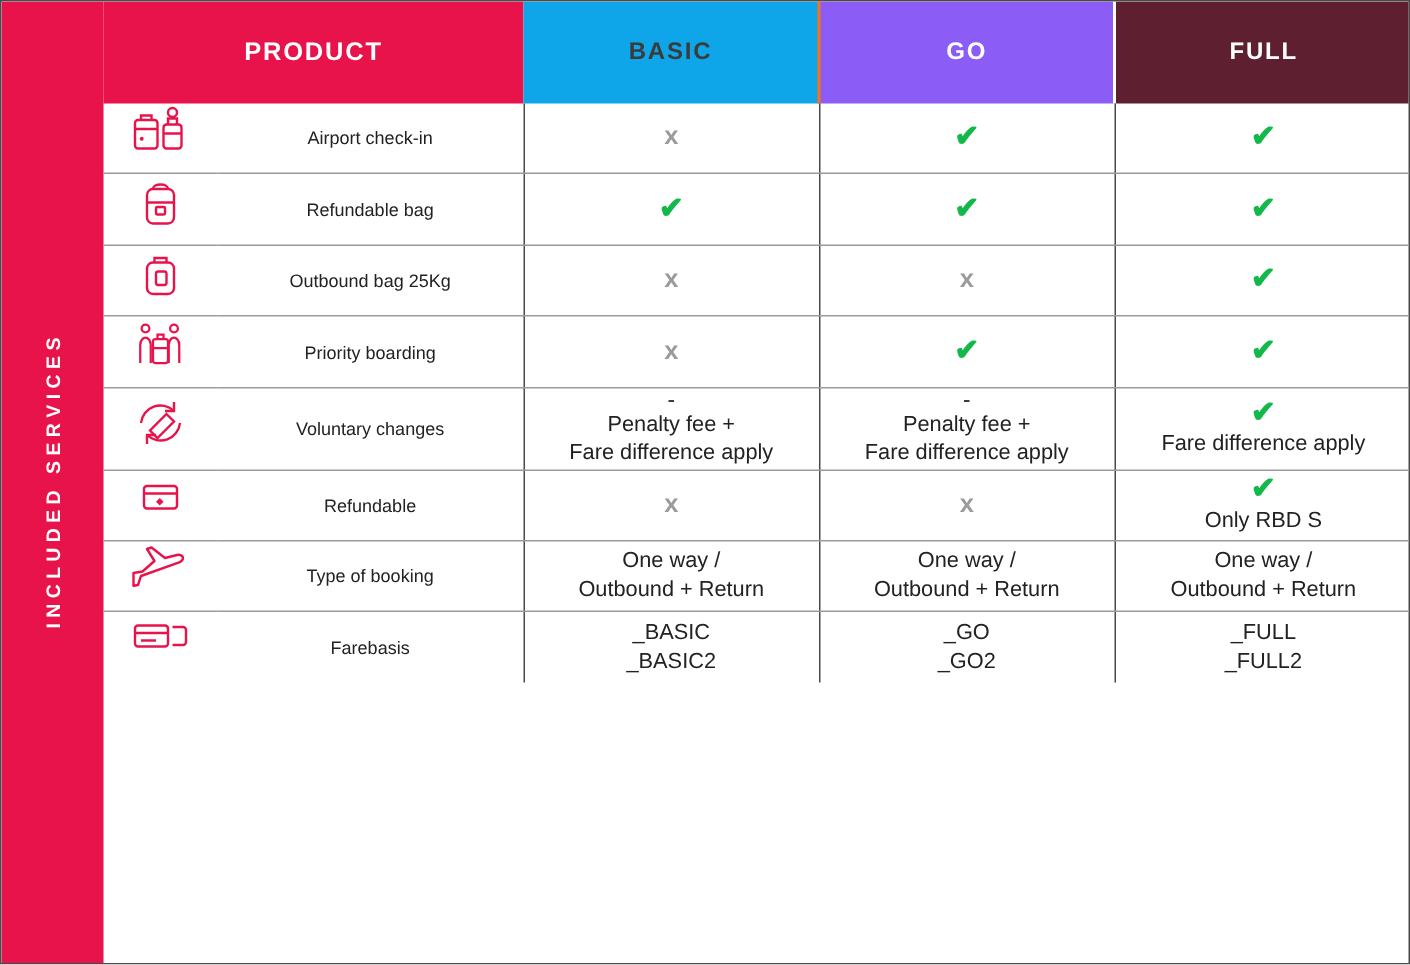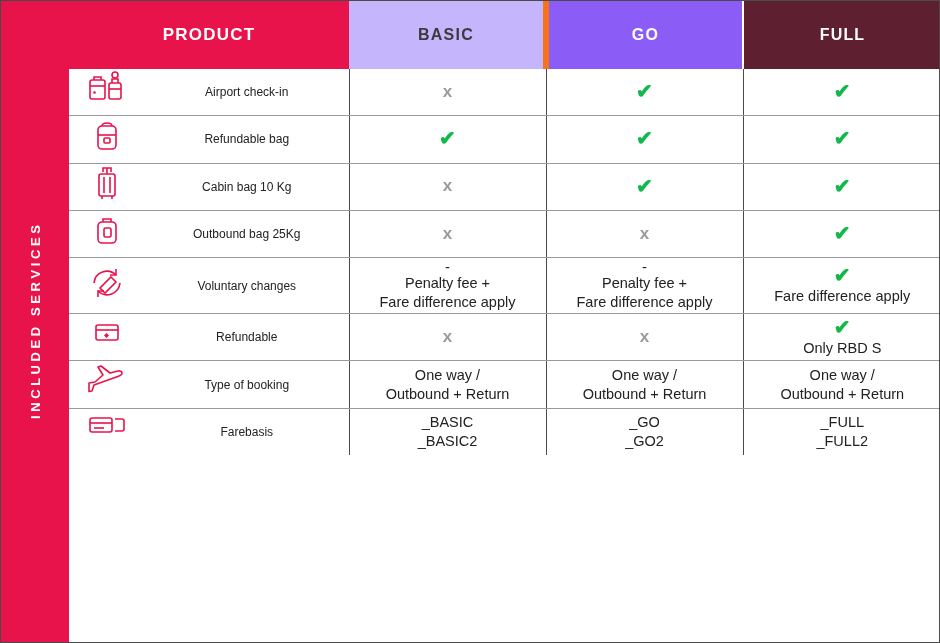--- a/index.html
+++ b/index.html
@@ -57,28 +57,28 @@
     background: #e8134b;
     color: #ffffff;
     font-size: 17px;
     font-weight: bold;
     letter-spacing: 1.2px;
     text-align: center;
     height: 68px;
     border: none;
   }
   .hdr-basic {
-    background: #c4b5fd;
+    background: #0ea5e9;
     color: #3b3b3b;
     font-size: 16px;
     font-weight: bold;
     letter-spacing: 1.2px;
     text-align: center;
     height: 68px;
-    border-right: 6px solid #f97316;
+    border-right: 2px solid #f97316;
   }
   .hdr-go {
     background: #8b5cf6;
     color: #ffffff;
     font-size: 16px;
     font-weight: bold;
     letter-spacing: 1.2px;
     text-align: center;
     height: 68px;
     border-right: 2px solid #ffffff;
@@ -188,56 +188,56 @@
               <rect x="19" y="21" width="6" height="5" rx="1"></rect>
             </svg>
           </span>
         </td>
         <td class="label-cell">Refundable bag</td>
         <td class="val-cell"><span class="tick">✔</span></td>
         <td class="val-cell"><span class="tick">✔</span></td>
         <td class="val-cell last"><span class="tick">✔</span></td>
       </tr>
 
-      <tr>
-        <td class="icon-cell">
-          <span class="ico">
-            <svg width="44" height="40" viewBox="0 0 44 40" fill="none" stroke="#e8134b" stroke-width="1.6">
-              <path d="M18 7V3h8v4"></path>
-              <line x1="22" y1="3" x2="22" y2="9"></line>
-              <rect x="14" y="9" width="16" height="22" rx="2"></rect>
-              <line x1="19" y1="12" x2="19" y2="28"></line>
-              <line x1="25" y1="12" x2="25" y2="28"></line>
-              <line x1="17" y1="31" x2="17" y2="34"></line>
-              <line x1="27" y1="31" x2="27" y2="34"></line>
-            </svg>
-          </span>
-        </td>
-        <td class="label-cell">Cabin bag 10 Kg</td>
-        <td class="val-cell"><span class="cross">x</span></td>
-        <td class="val-cell"><span class="tick">✔</span></td>
-        <td class="val-cell last"><span class="tick">✔</span></td>
-      </tr>
 
       <tr>
         <td class="icon-cell">
           <span class="ico">
             <svg width="44" height="38" viewBox="0 0 44 38" fill="none" stroke="#e8134b" stroke-width="1.6">
               <path d="M18 10V7h8v3"></path>
               <rect x="13" y="10" width="18" height="21" rx="4"></rect>
               <rect x="19" y="16" width="7" height="9" rx="1.5"></rect>
             </svg>
           </span>
         </td>
         <td class="label-cell">Outbound bag 25Kg</td>
         <td class="val-cell"><span class="cross">x</span></td>
         <td class="val-cell"><span class="cross">x</span></td>
         <td class="val-cell last"><span class="tick">✔</span></td>
       </tr>
 
+      <tr>
+        <td class="icon-cell">
+          <span class="ico">
+            <svg width="44" height="38" viewBox="0 0 44 38" fill="none" stroke="#e8134b" stroke-width="1.5">
+              <circle cx="12" cy="7" r="2.6"></circle>
+              <path d="M8.5 30V18c0-3 2-5 3.5-5s3.5 2 3.5 5v12"></path>
+              <circle cx="31" cy="7" r="2.6"></circle>
+              <path d="M27.5 30V18c0-3 2-5 3.5-5s3.5 2 3.5 5v12"></path>
+              <rect x="17" y="14" width="10" height="16" rx="1.6"></rect>
+              <line x1="17" y1="20" x2="27" y2="20"></line>
+              <path d="M20 14v-3h4v3"></path>
+            </svg>
+          </span>
+        </td>
+        <td class="label-cell">Priority boarding</td>
+        <td class="val-cell"><span class="cross">x</span></td>
+        <td class="val-cell"><span class="tick">✔</span></td>
+        <td class="val-cell last"><span class="tick">✔</span></td>
+      </tr>
 
       <tr>
         <td class="icon-cell">
           <span class="ico">
             <svg width="44" height="38" viewBox="0 0 44 38" fill="none" stroke="#e8134b" stroke-width="1.6">
               <path d="M9 19a13 13 0 0 1 22-8"></path>
               <path d="M35 19a13 13 0 0 1-22 8"></path>
               <path d="M31 5v6h-6"></path>
               <path d="M13 33v-6h6"></path>
               <path d="M26 13l5 5-11 11-5-5z"></path>

